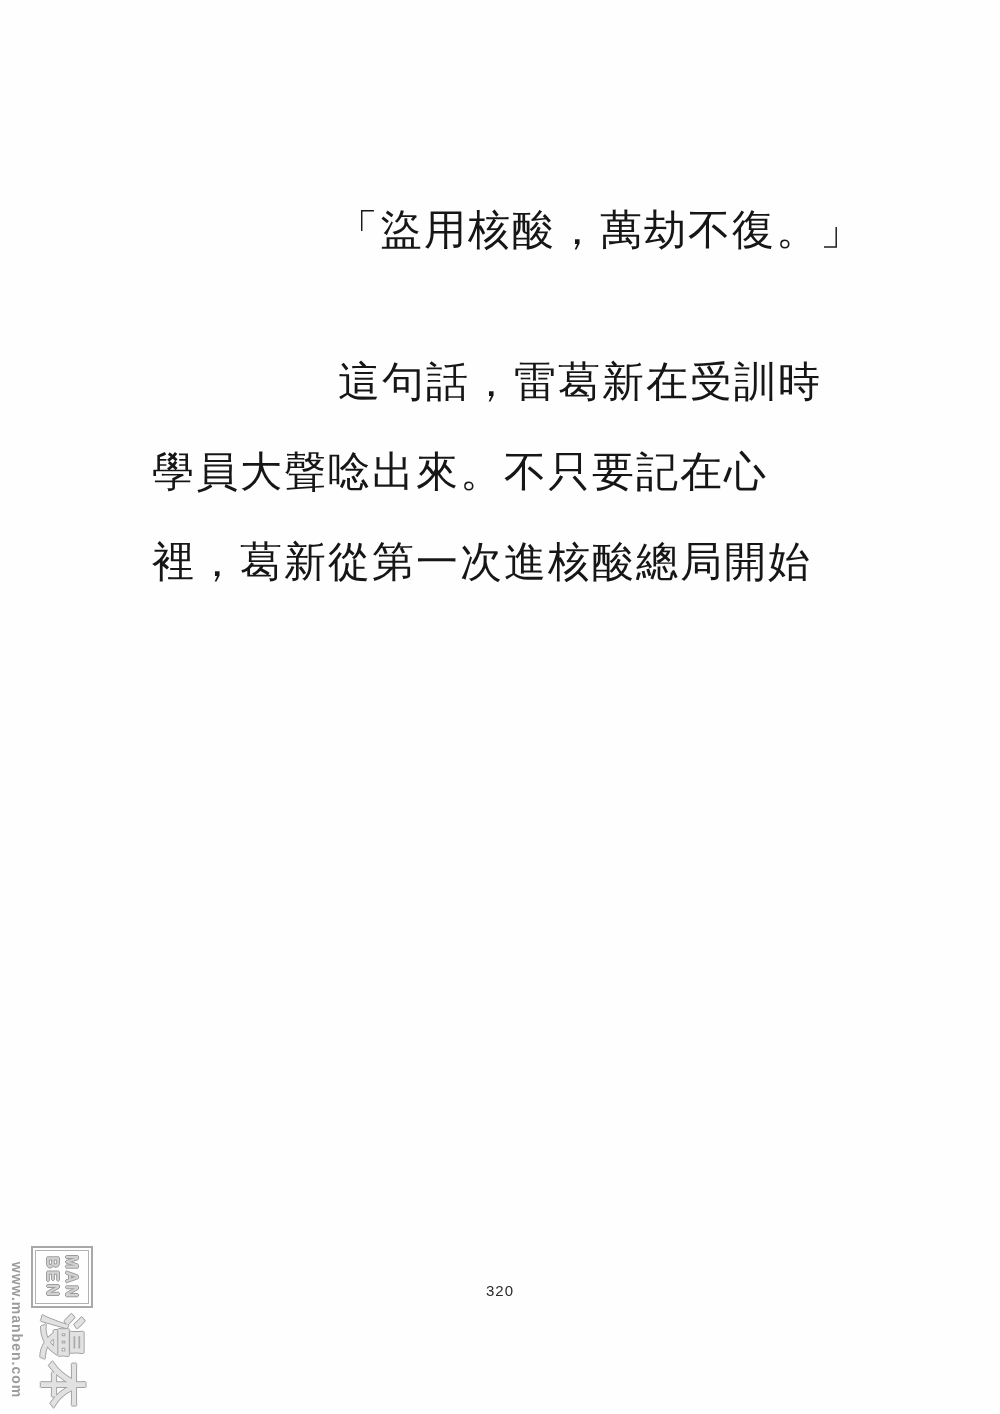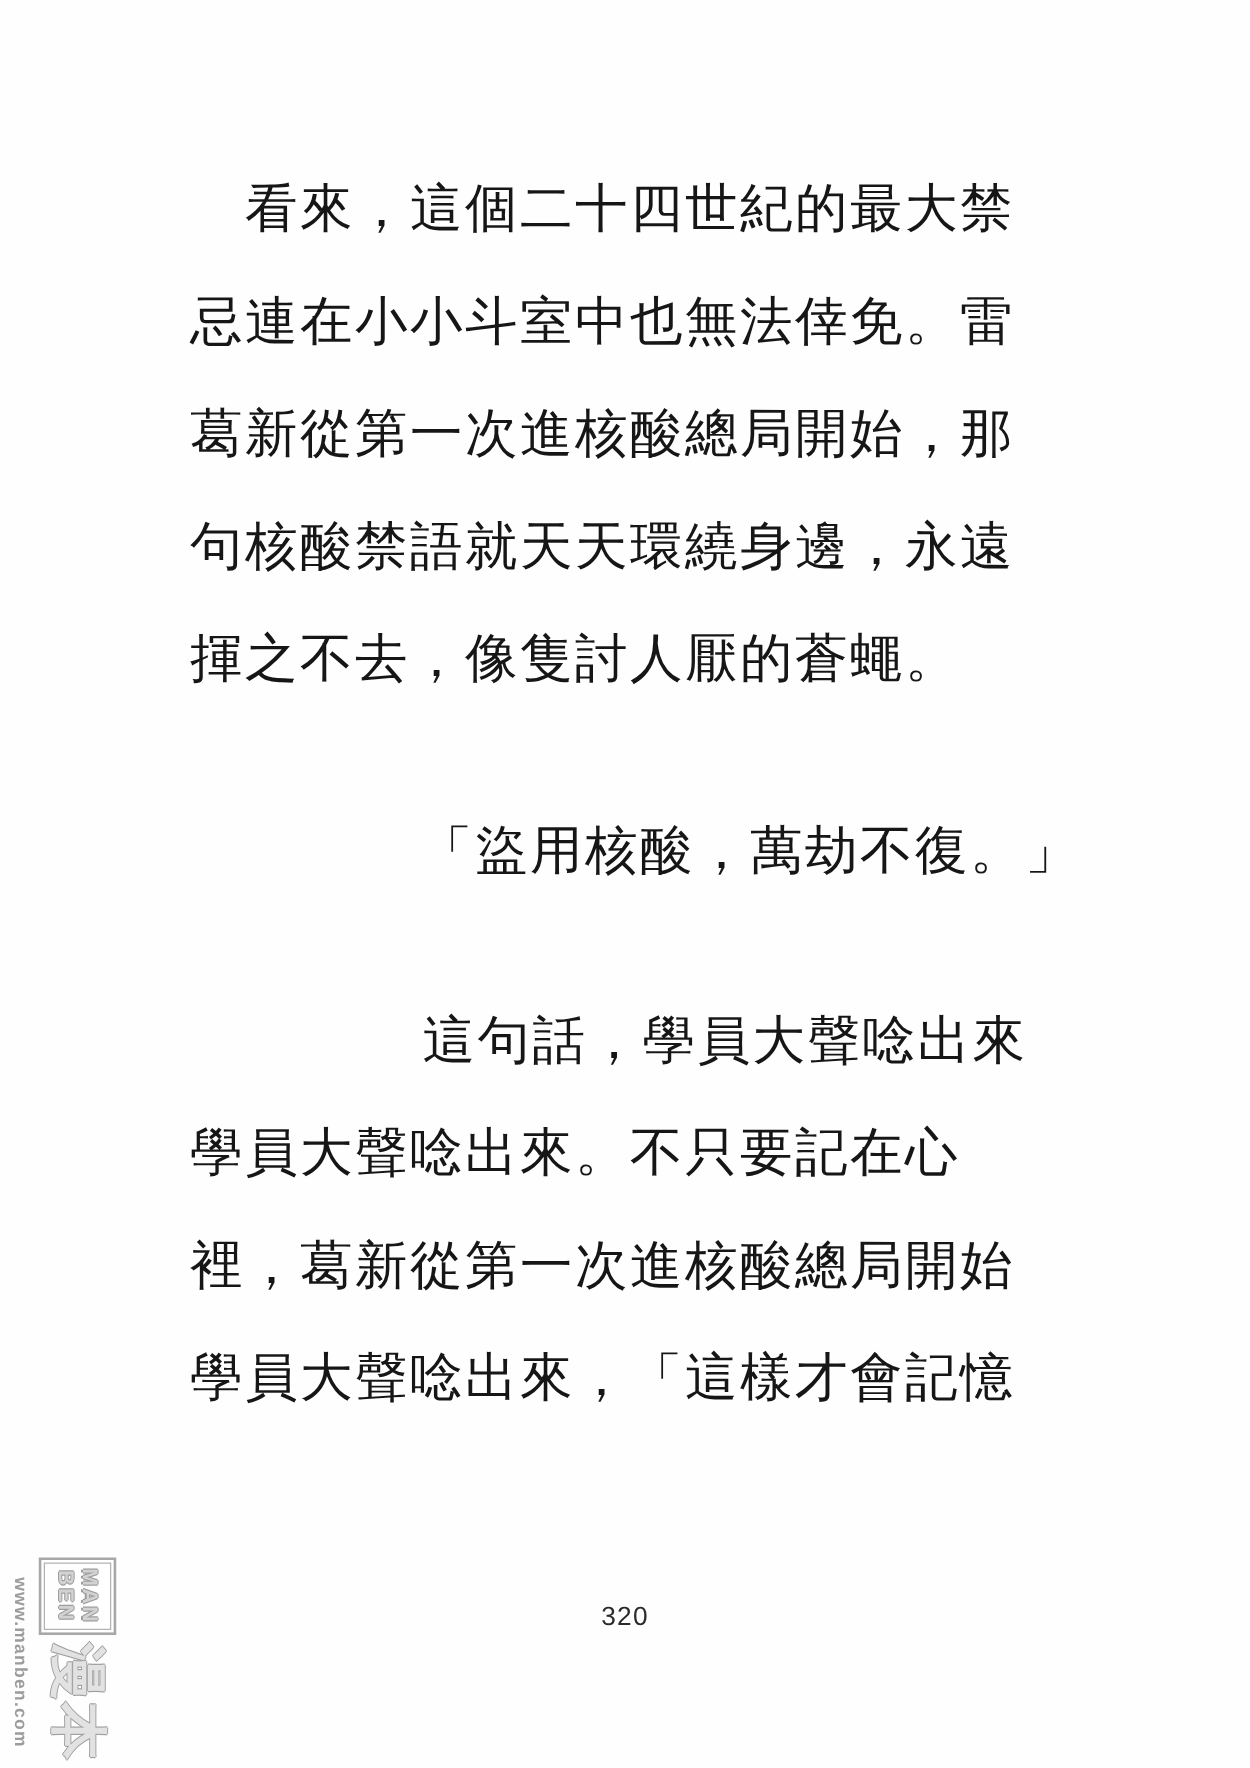--- a/index.html
+++ b/index.html
@@ -34,21 +34,21 @@
   .quote-para { margin-top: 63px; }
   .para-3 { margin-top: 62px; }
 
   
   .page-number {
     position: absolute;
     top: 1282px;
     left: 0;
     width: 100%;
     text-align: center;
-    font-size: 21px;
+    font-size: 15px;
     color: #2b2b2b;
     letter-spacing: 1px;
   }
 
   
   .watermark {
     position: absolute;
     left: 96px;
     top: 1244px;
     width: 172px;
@@ -101,37 +101,29 @@
     width: 100%;
   }
 </style>
 </head>
 <body>
 
 <div class="page">
 
   <div class="text-block">
 
-    <div class="para para-1">
-      <div class="line indent-1">看來，這個二十四世紀的最大禁</div>
-      <div class="line">忌連在小小斗室中也無法倖免。雷</div>
-      <div class="line">葛新從第一次進核酸總局開始，那</div>
-      <div class="line">句核酸禁語就天天環繞身邊，永遠</div>
-      <div class="line">揮之不去，像隻討人厭的蒼蠅。</div>
-    </div>
 
     <div class="para quote-para">
       <div class="line indent-quote">「盜用核酸，萬劫不復。」</div>
     </div>
 
     <div class="para para-3">
-      <div class="line indent-big">這句話，學員大聲唸出來</div>
+      <div class="line indent-big">這句話，雷葛新在受訓時</div>
       <div class="line">學員大聲唸出來。不只要記在心</div>
       <div class="line">裡，葛新從第一次進核酸總局開始</div>
-      <div class="line">學員大聲唸出來，「這樣才會記憶</div>
     </div>
 
   </div>
 
   <div class="page-number">320</div>
 
   <div class="watermark">
     <div class="wm-row">
       <div class="wm-logo-box">
         <div class="wm-logo-line">MAN</div>

